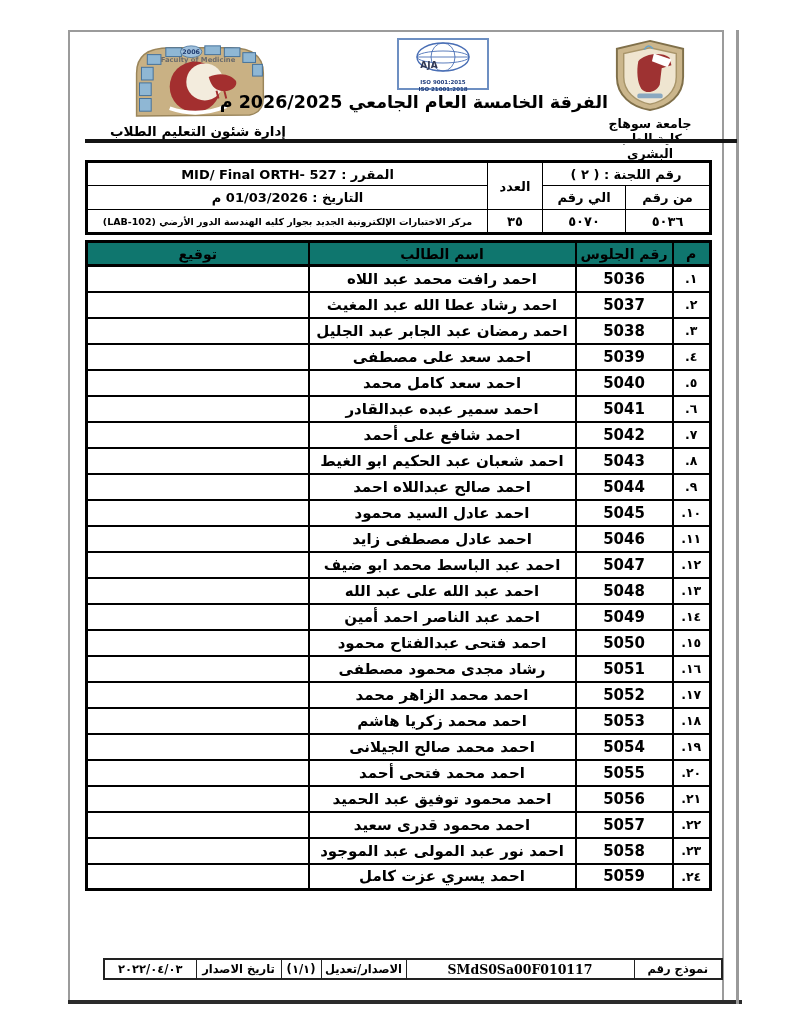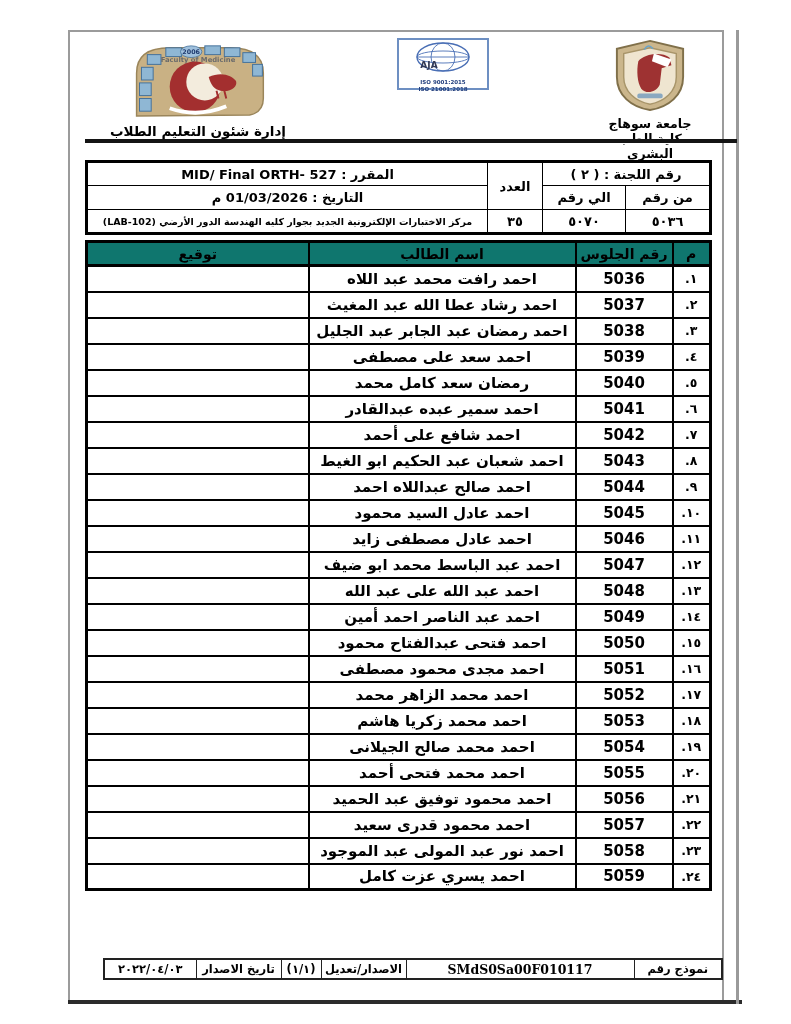--- a/index.html
+++ b/index.html
@@ -118,20 +118,21 @@
             <ellipse cx="44" cy="16" rx="26" ry="6" fill="none" stroke="#4a6fb5" stroke-width="0.9"></ellipse>
             <ellipse cx="44" cy="16" rx="12" ry="14" fill="none" stroke="#4a6fb5" stroke-width="0.9"></ellipse>
             <line x1="18" y1="16" x2="70" y2="16" stroke="#4a6fb5" stroke-width="0.9"></line>
             <text x="30" y="27" font-size="9" font-weight="bold" fill="#333a55" text-anchor="middle">AJA</text>
           </svg>
         </span>
         <div class="cert-line">ISO 9001:2015</div>
         <div class="cert-line">ISO 21001:2018</div>
       </div>
     </div>
+    <div class="title2"><span>الفرقة الخامسة العام الجامعي</span> <span class="ltr">2026/2025</span> <span>م</span></div>
   </div>
 
   <div class="hdr-rule"></div>
 
   <table class="info-table" dir="rtl">
     <colgroup>
         <col style="width:85px">
         <col style="width:83px">
         <col style="width:55px">
         <col style="width:401px">
@@ -192,21 +193,21 @@
         </tr>
         <tr>
           <td class="idx">٤.</td>
           <td class="seat">5039</td>
           <td class="name">احمد سعد على مصطفى</td>
           <td class="sig"></td>
         </tr>
         <tr>
           <td class="idx">٥.</td>
           <td class="seat">5040</td>
-          <td class="name">رمضان سعد كامل محمد</td>
+          <td class="name">احمد سعد كامل محمد</td>
           <td class="sig"></td>
         </tr>
         <tr>
           <td class="idx">٦.</td>
           <td class="seat">5041</td>
           <td class="name">احمد سمير عبده عبدالقادر</td>
           <td class="sig"></td>
         </tr>
         <tr>
           <td class="idx">٧.</td>
@@ -258,21 +259,21 @@
         </tr>
         <tr>
           <td class="idx">١٥.</td>
           <td class="seat">5050</td>
           <td class="name">احمد فتحى عبدالفتاح محمود</td>
           <td class="sig"></td>
         </tr>
         <tr>
           <td class="idx">١٦.</td>
           <td class="seat">5051</td>
-          <td class="name">احمد مجدى محمود مصطفى</td>
+          <td class="name">رشاد مجدى محمود مصطفى</td>
           <td class="sig"></td>
         </tr>
         <tr>
           <td class="idx">١٧.</td>
           <td class="seat">5052</td>
           <td class="name">احمد محمد الزاهر محمد</td>
           <td class="sig"></td>
         </tr>
         <tr>
           <td class="idx">١٨.</td>

